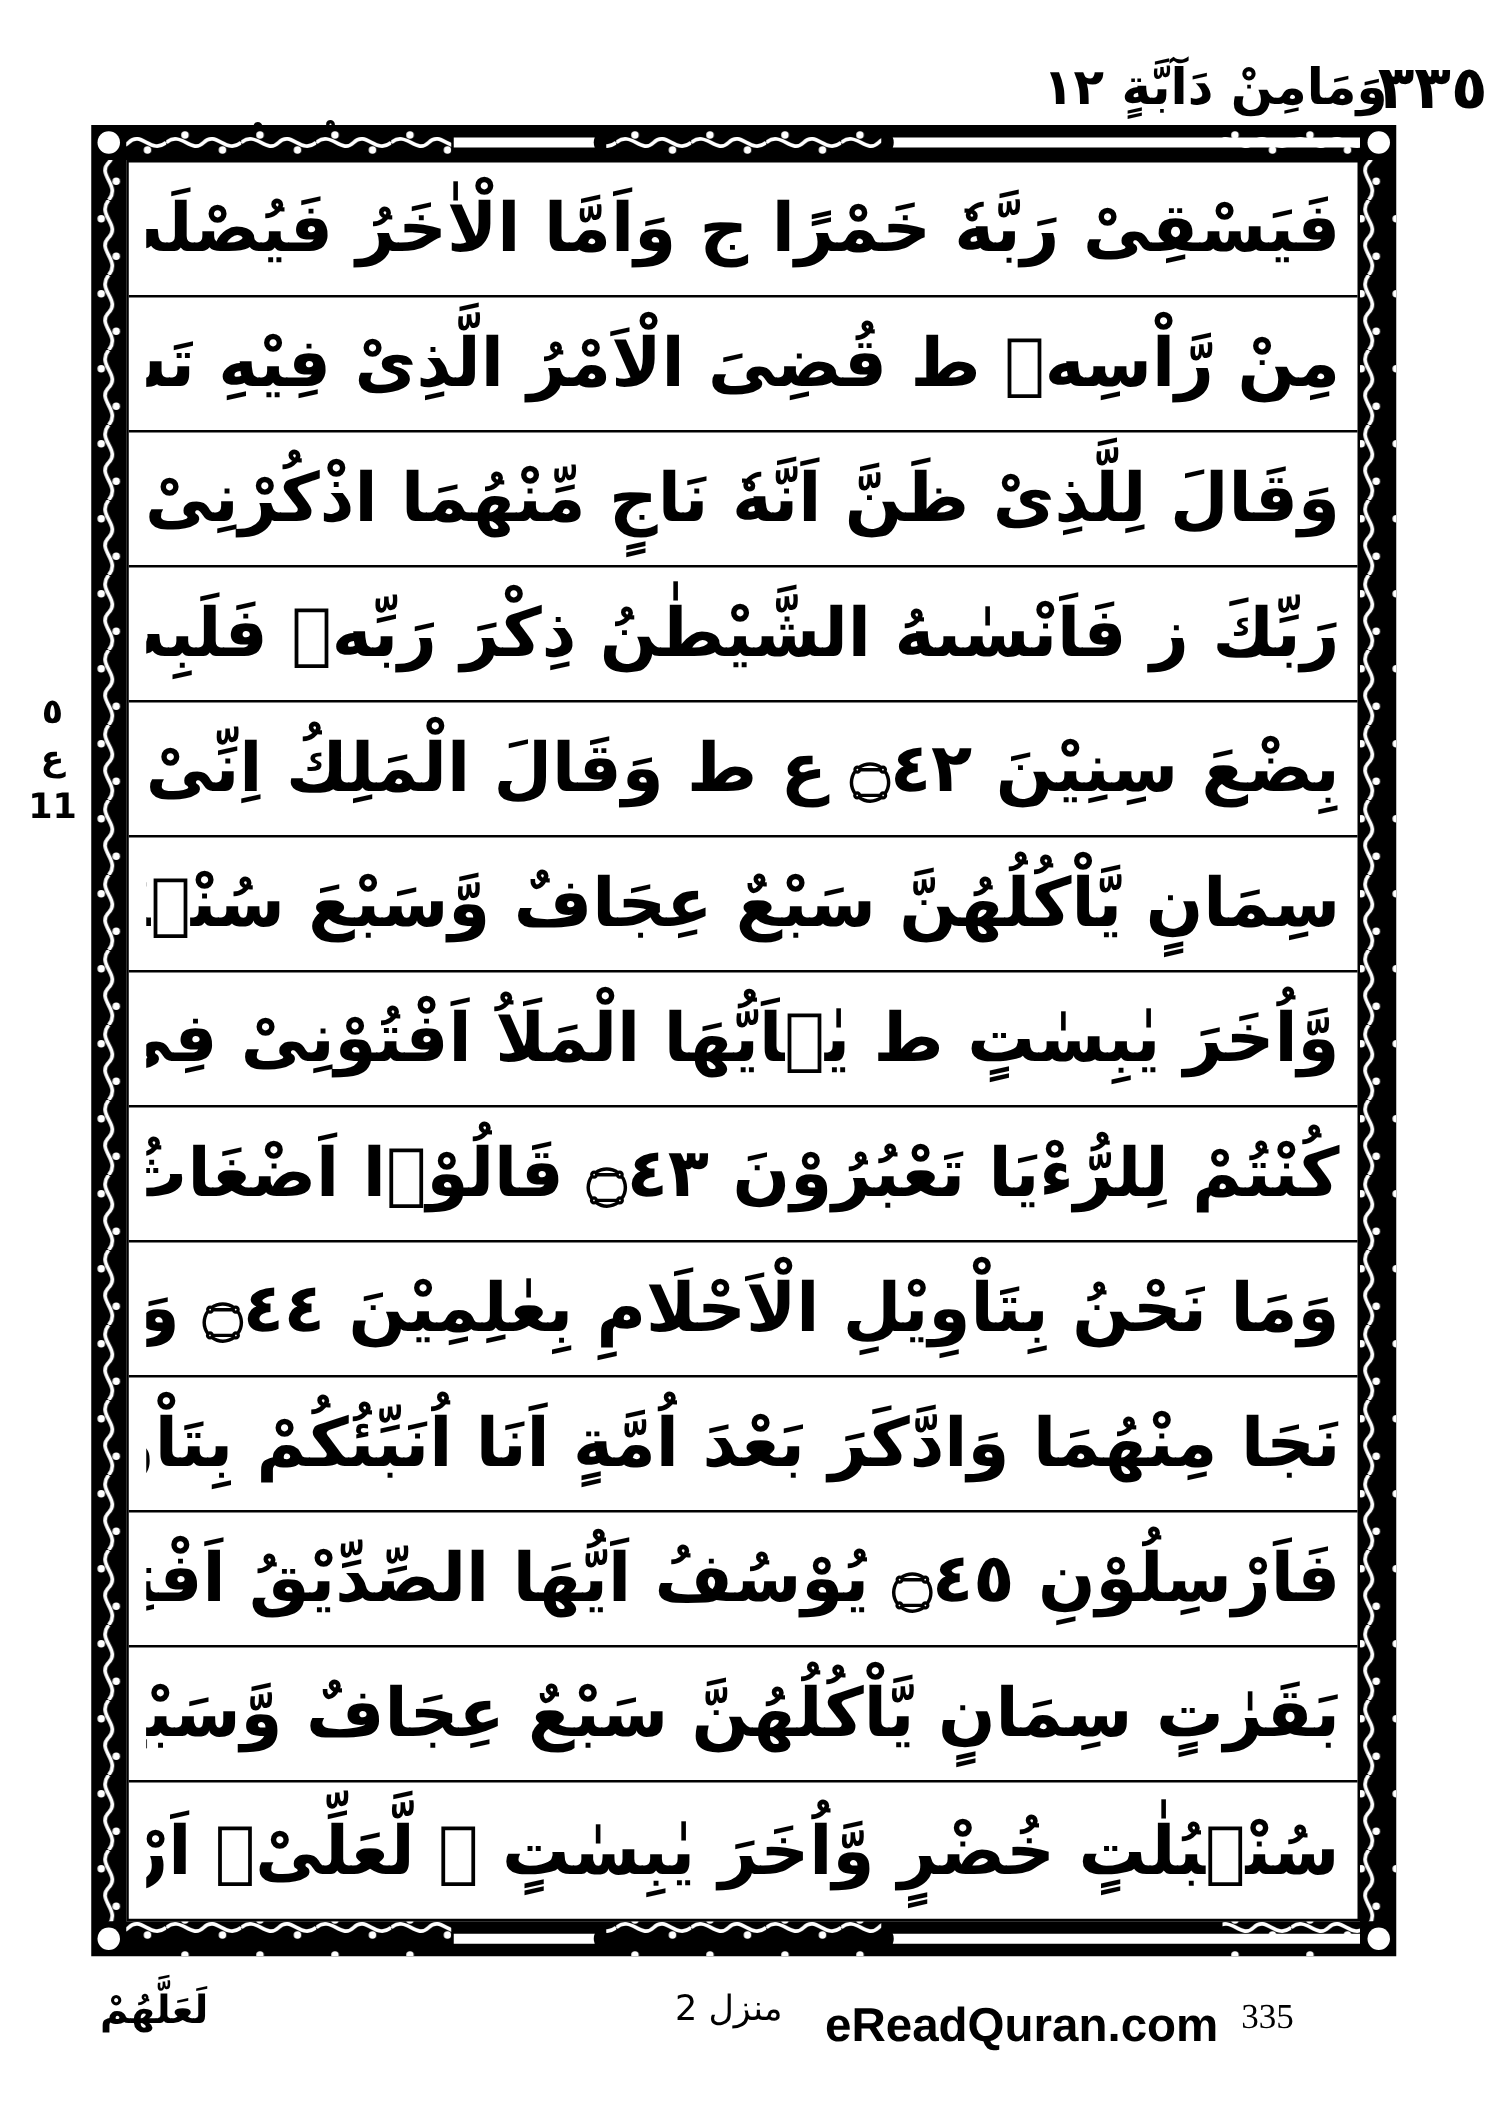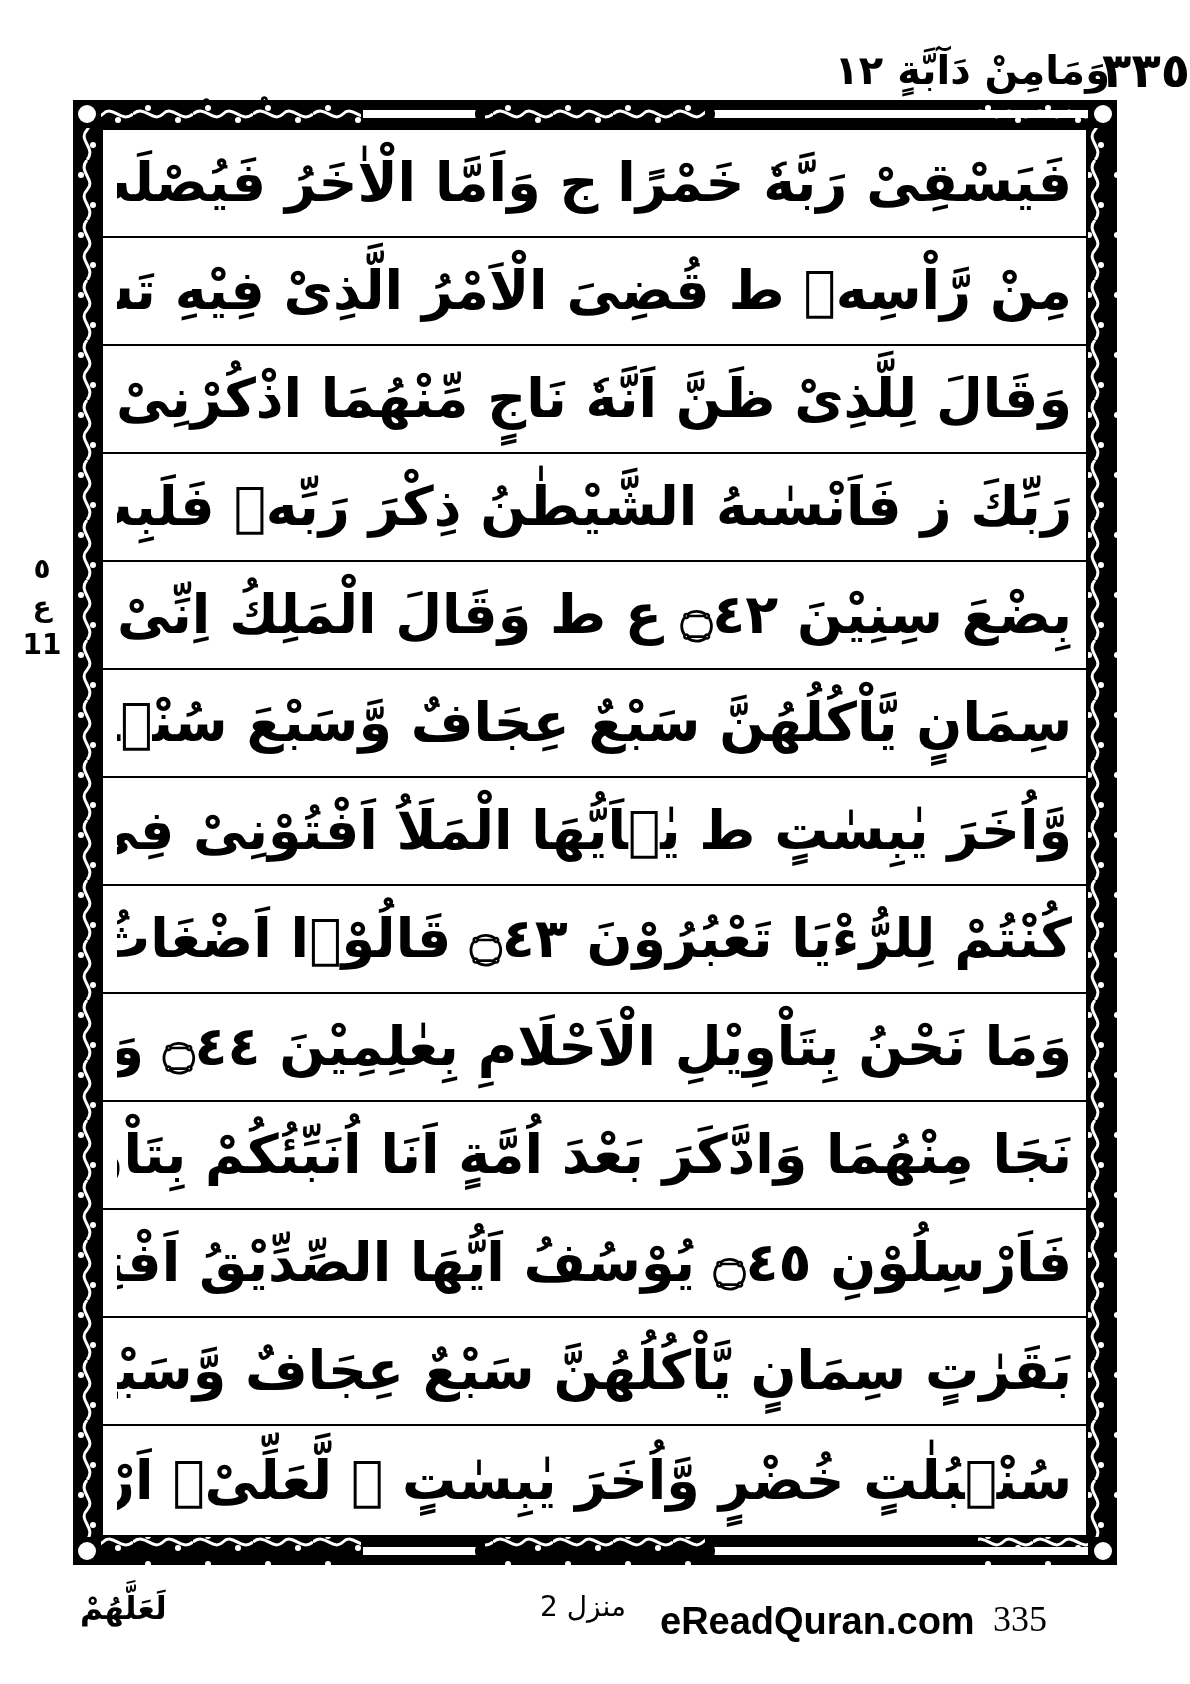--- a/index.html
+++ b/index.html
@@ -37,21 +37,21 @@
 
   .margin-note {
     position: absolute; left: 22px; top: 550px; width: 40px; text-align: center;
     font-size: 28px; font-weight: bold; line-height: 38px; direction: rtl;
   }
 
   .ftr { position: absolute; top: 1590px; white-space: nowrap; }
   .ftr-catch { left: 80px; font-size: 31px; font-weight: bold; direction: rtl; }
   .ftr-manzil { left: 540px; font-size: 28px; direction: rtl; }
   .ftr-site { left: 660px; top: 1600px; font-family: Liberation Sans, sans-serif; font-size: 38px; font-weight: bold; }
-  .ftr-num { left: 993px; top: 1598px; font-family: "Liberation Serif", serif; font-size: 36px; }
+  .ftr-num { left: 993px; top: 1598px; font-family: "Liberation Serif", serif; font-size: 28px; }
 </style>
 </head>
 <body>
 
 <div class="hdr hdr-juz">وَمَامِنْ دَآبَّةٍ ١٢</div>
 <div class="hdr hdr-page">٣٣٥</div>
 <div class="hdr hdr-surah">يُوْسُف ١٢</div>
 
 <div class="margin-note">
   <div>٥</div>

